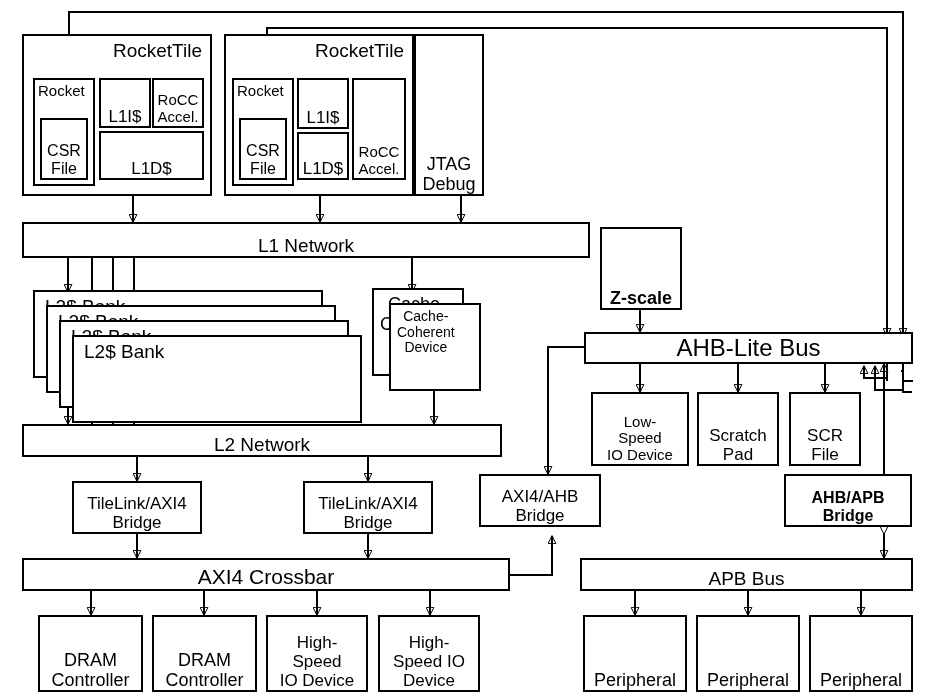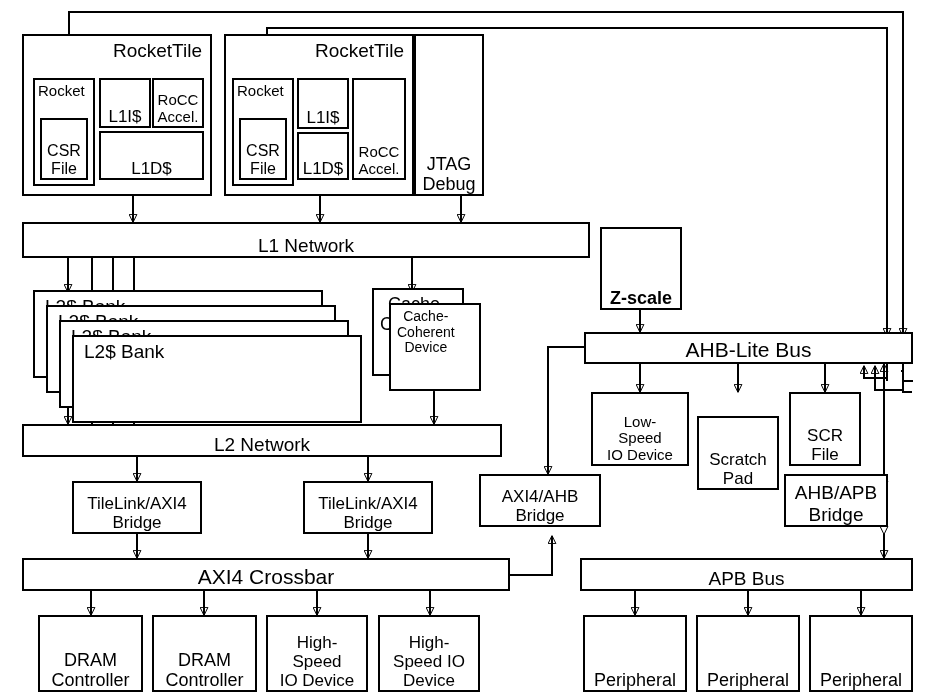--- a/index.html
+++ b/index.html
@@ -183,47 +183,47 @@
   <div class="box" style="left:303px;top:481px;width:130px;height:53px;font-size:17px;">
     <span>TileLink/AXI4
 Bridge</span>
   </div>
 
   <div class="box" style="left:479px;top:474px;width:122px;height:53px;font-size:17px;z-index:6;">
     <span>AXI4/AHB
 Bridge</span>
   </div>
 
-  <div class="box" style="left:784px;top:474px;width:104px;height:53px;font-size:19px;z-index:6;">
+  <div class="box" style="left:784px;top:474px;width:128px;height:53px;font-size:16px;z-index:6;font-weight:bold;">
     <span>AHB/APB
 Bridge</span>
   </div>
 
   <div class="box" style="left:22px;top:558px;width:488px;height:33px;font-size:21px;">
     <span>AXI4 Crossbar</span>
   </div>
 
   <div class="box" style="left:580px;top:558px;width:333px;height:33px;font-size:19px;">
     <span>APB Bus</span>
   </div>
 
   <div class="box" style="left:600px;top:227px;width:82px;height:83px;font-size:18px;font-weight:bold;">
     <span>Z-scale</span>
   </div>
 
-  <div class="box" style="left:584px;top:332px;width:329px;height:32px;font-size:21px;z-index:6;">
+  <div class="box" style="left:584px;top:332px;width:329px;height:32px;font-size:24px;z-index:6;">
     <span>AHB-Lite Bus</span>
   </div>
 
   <div class="box" style="left:591px;top:392px;width:98px;height:74px;font-size:15px;">
     <span>Low-
 Speed
 IO Device</span>
   </div>
-  <div class="box" style="left:697px;top:392px;width:82px;height:74px;font-size:17px;margin-top:24px;">
+  <div class="box" style="left:697px;top:392px;width:82px;height:74px;font-size:17px;">
     <span>Scratch
 Pad</span>
   </div>
   <div class="box" style="left:789px;top:392px;width:72px;height:74px;font-size:17px;">
     <span>SCR
 File</span>
   </div>
 
   <div class="box" style="left:38px;top:615px;width:105px;height:77px;font-size:18px;">
     <span>DRAM

